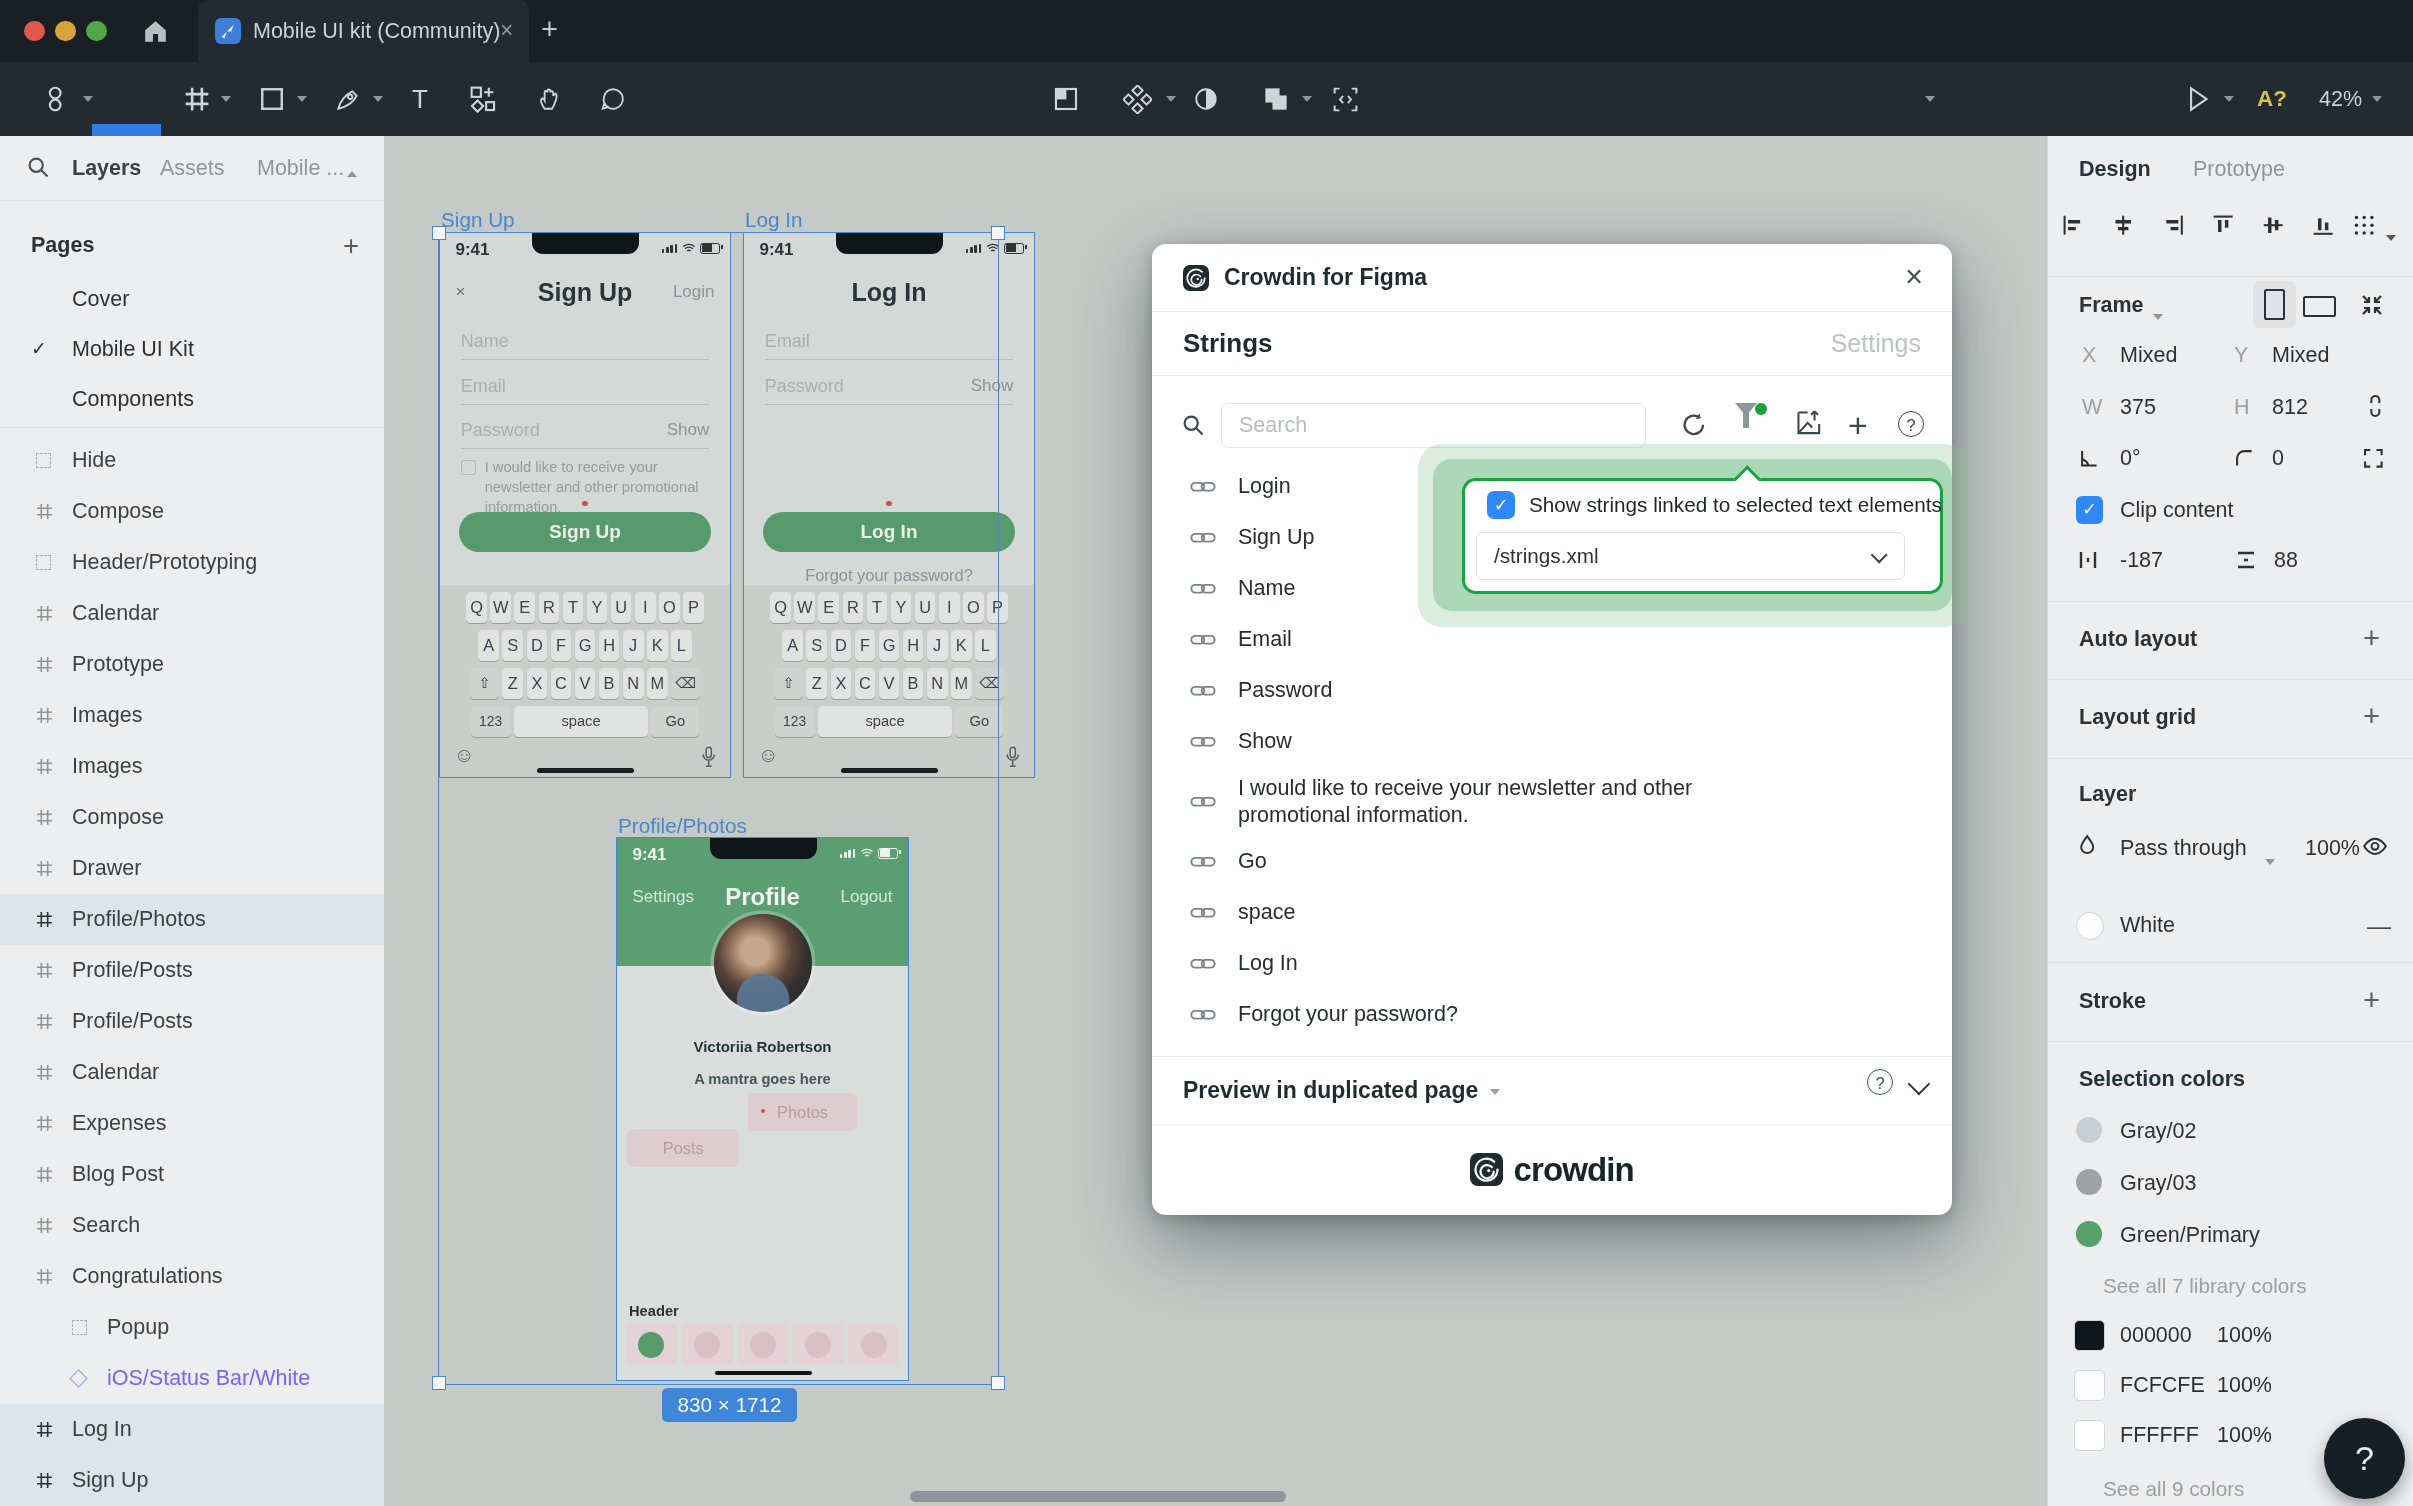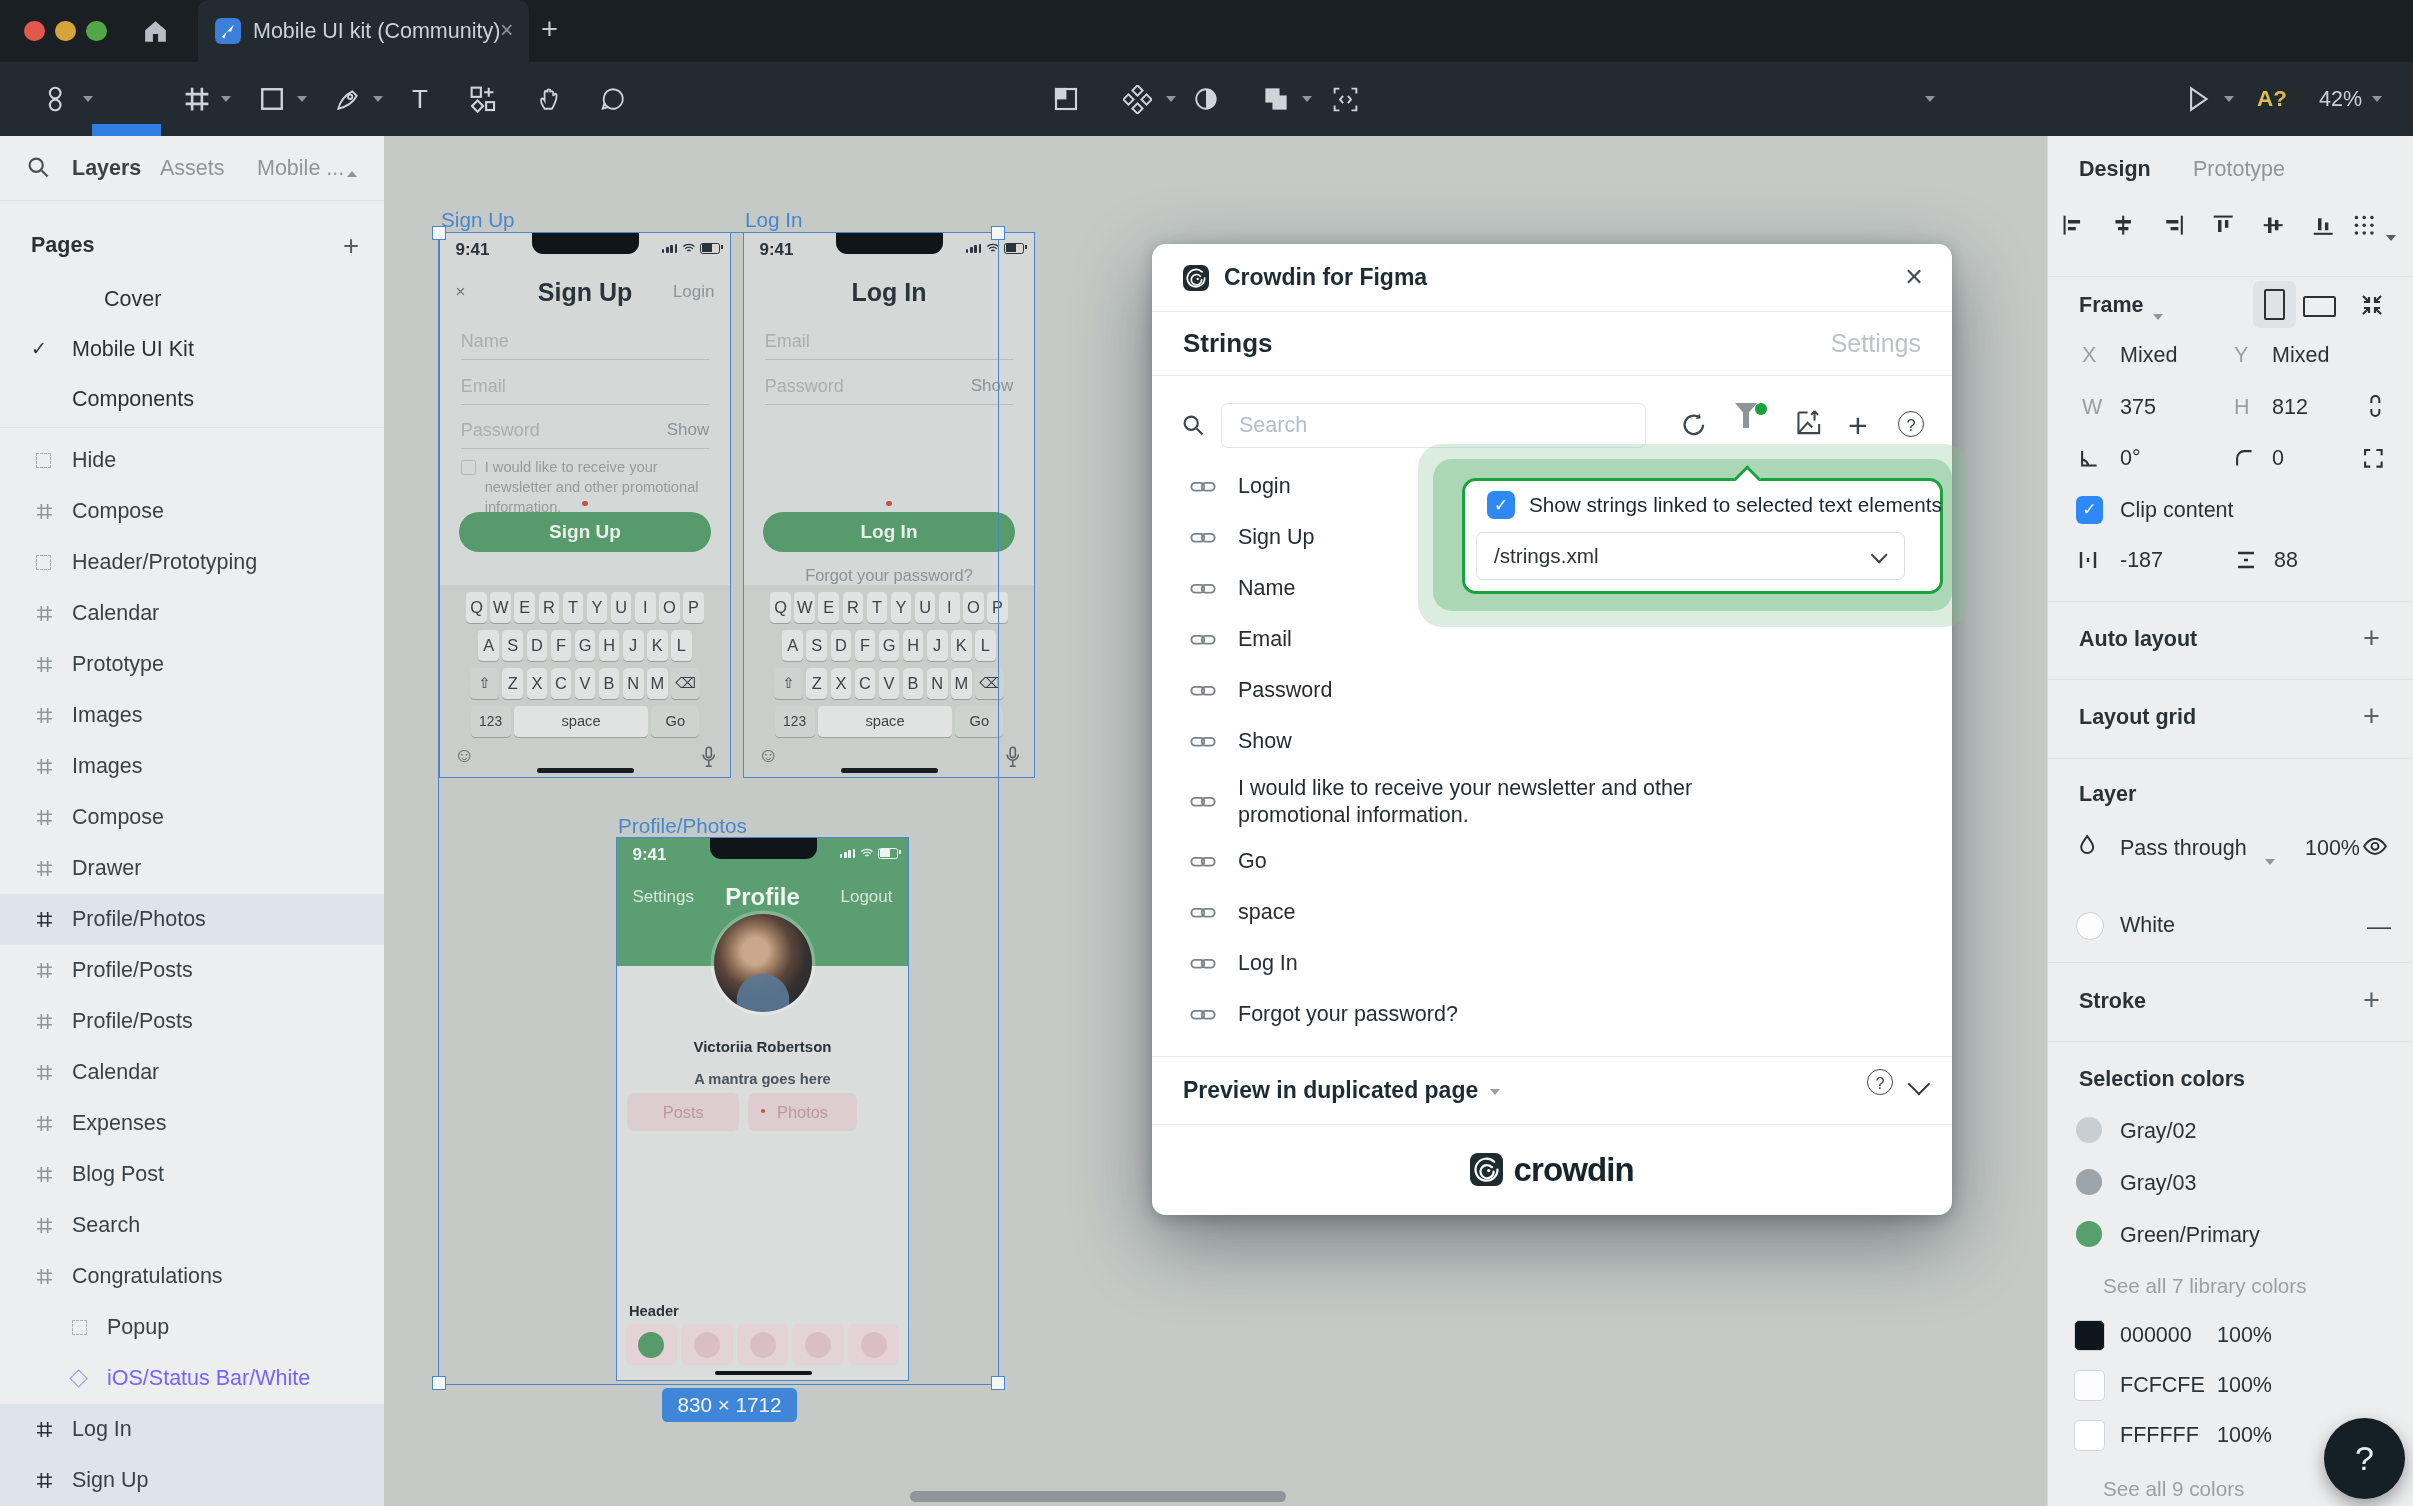--- a/index.html
+++ b/index.html
@@ -345,21 +345,21 @@
       <span class="ltab" style="left:160px;color:#8f969b;">Assets</span>
       <span class="ltab" style="left:257px;color:#8f969b;">Mobile ...</span>
       <span class="abs" style="left:347px;top:29px;"><span class="chev up" style="border-top-color:#8f969b;"></span></span>
     </div>
     <div id="pages-head">
       <span class="abs" style="left:31px;line-height:43px;font-size:21.5px;font-weight:700;color:#2b3237;">Pages</span>
       <span class="abs" style="left:343px;line-height:43px;font-size:27.6px;font-weight:300;color:#565d62;">+</span>
     </div>
     <div class="abs" style="left:0;top:138px;width:100%;">
 
-        <div class="prow" style="position:relative;margin-left:32px;">
+        <div class="prow" style="position:relative;">
 
           <span class="pname">Cover</span>
         </div>
 
         <div class="prow checked" style="position:relative;">
           <span class="pcheck">✓</span>
           <span class="pname">Mobile UI Kit</span>
         </div>
 
         <div class="prow" style="position:relative;">
@@ -757,21 +757,21 @@
             </svg>
           <span class="batt"></span>
         </div>
         <span class="p-navl">Settings</span>
         <div class="p-title">Profile</div>
         <span class="p-navr">Logout</span>
       </div>
       <div class="pavatar"></div>
       <div class="ph-name">Victoriia Robertson</div>
       <div class="ph-mantra">A mantra goes here</div>
-      <div class="ph-tab" style="left:10.3px;width:112px;">Posts</div>
+      <div class="ph-tab" style="left:10.3px;width:112px;margin-top:36px;">Posts</div>
       <div class="ph-tab" style="left:131px;width:109px;">Photos</div>
       <div class="ph-dot"></div>
       <div class="ph-hlabel">Header</div>
       <div class="ph-swatches">
         <span class="cell first">
             <i></i>
           </span>
         <span class="cell">
             <i></i>
           </span>

